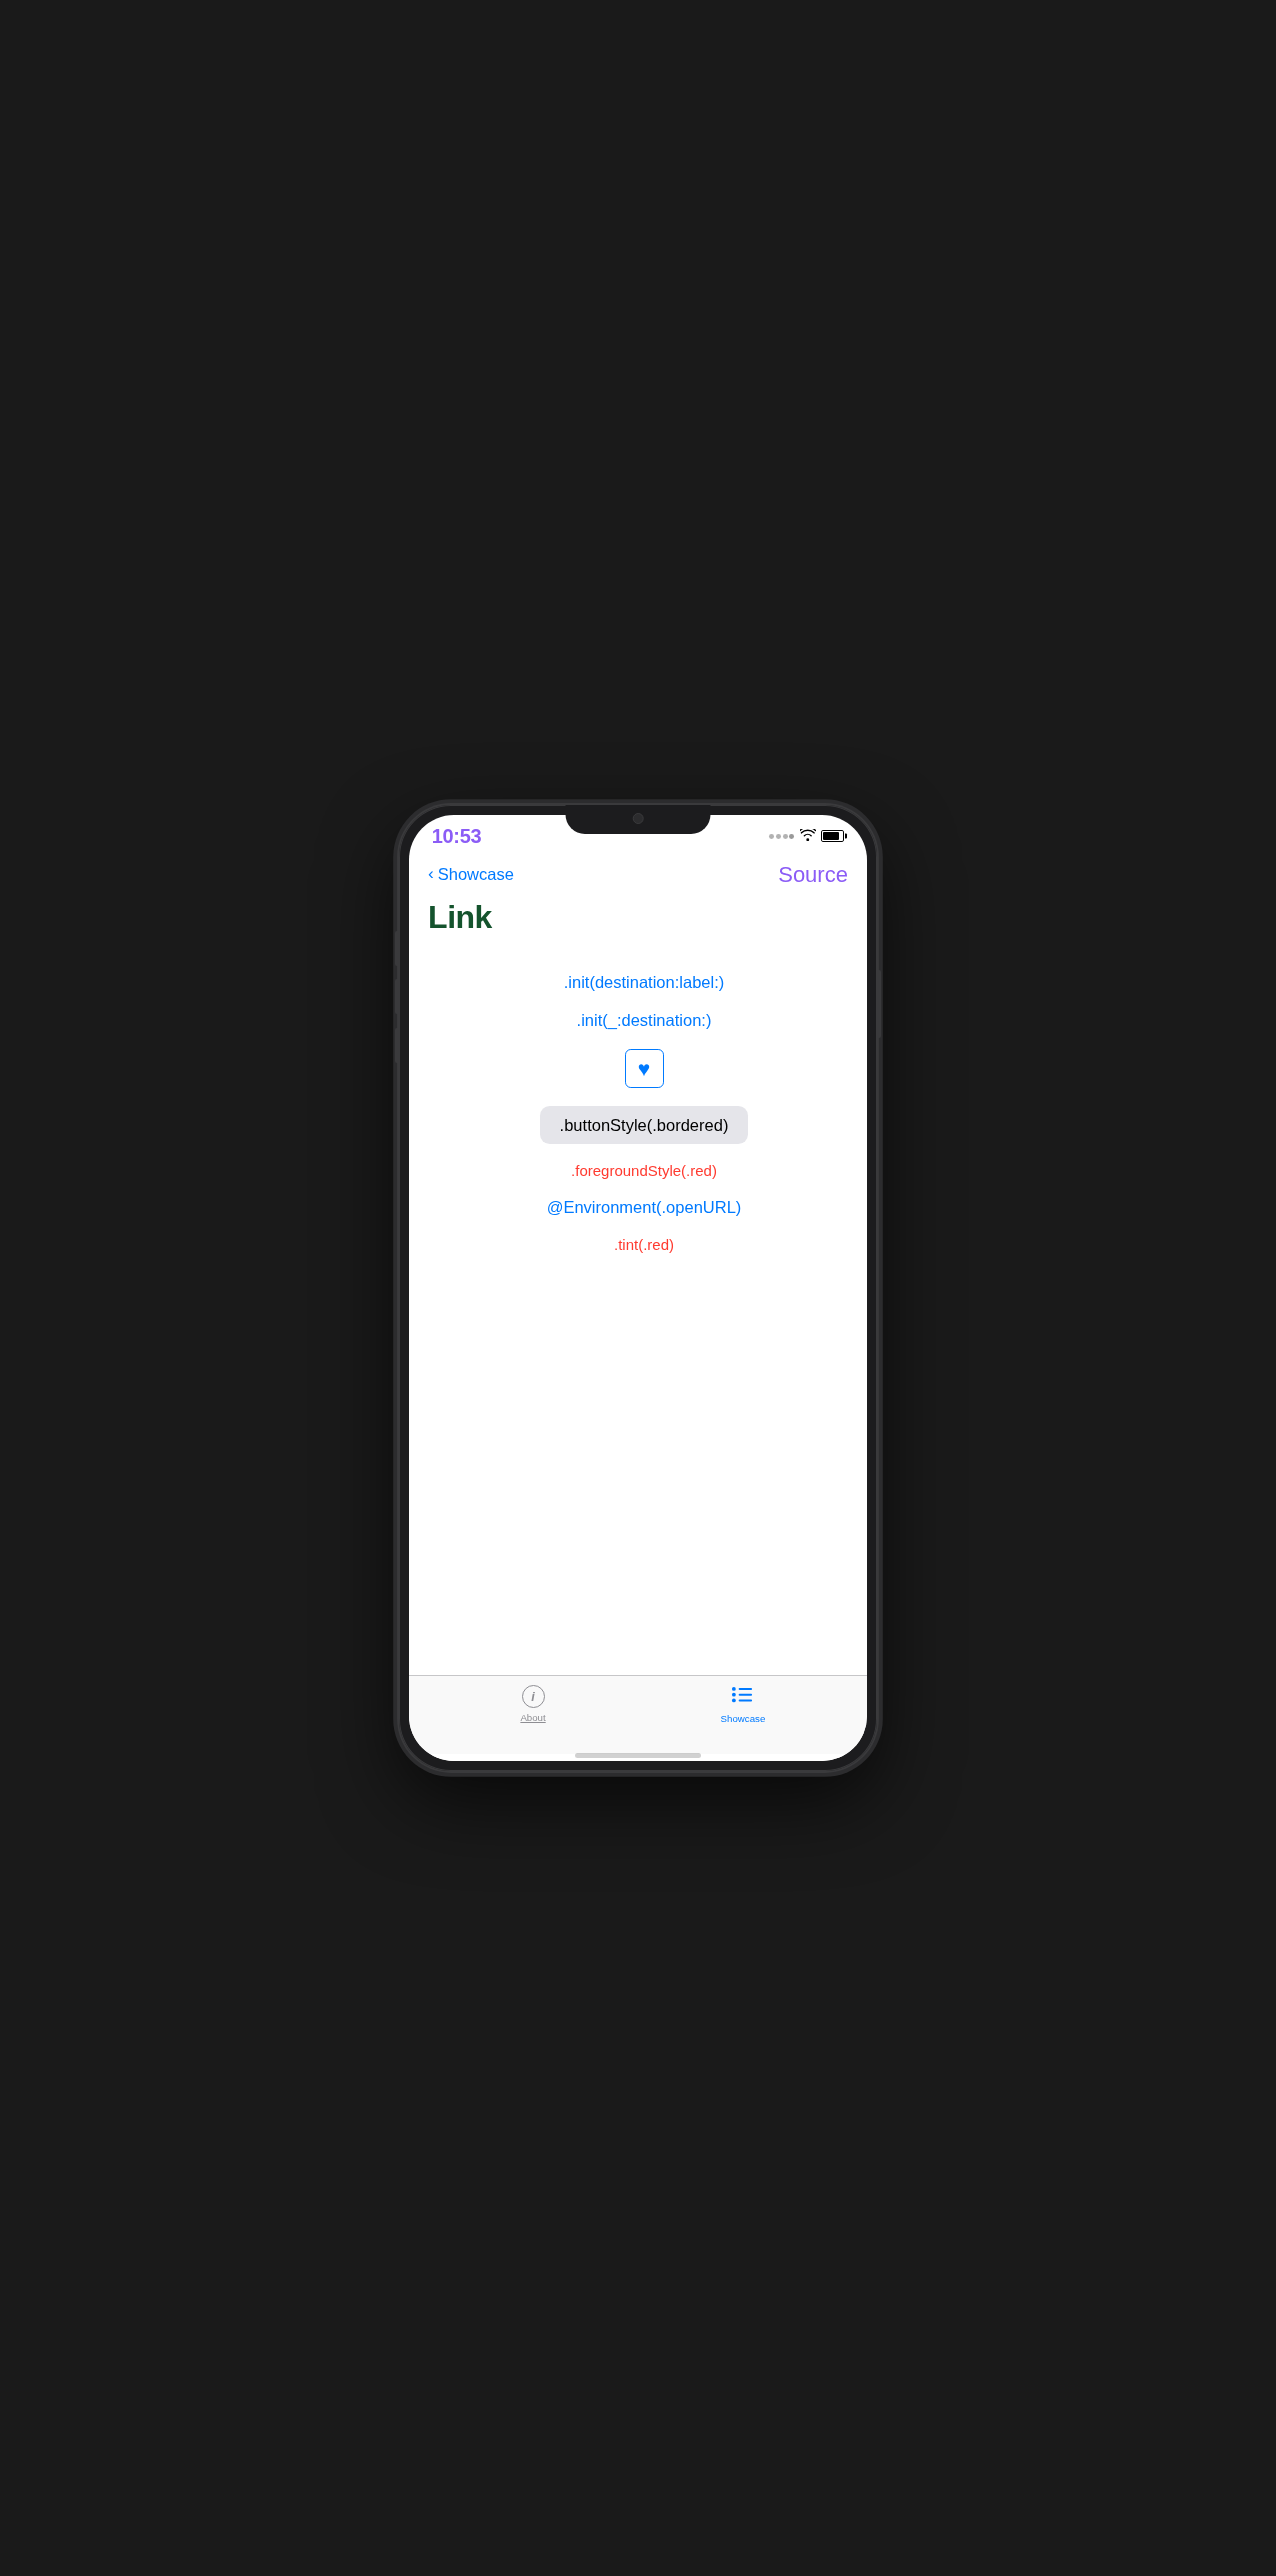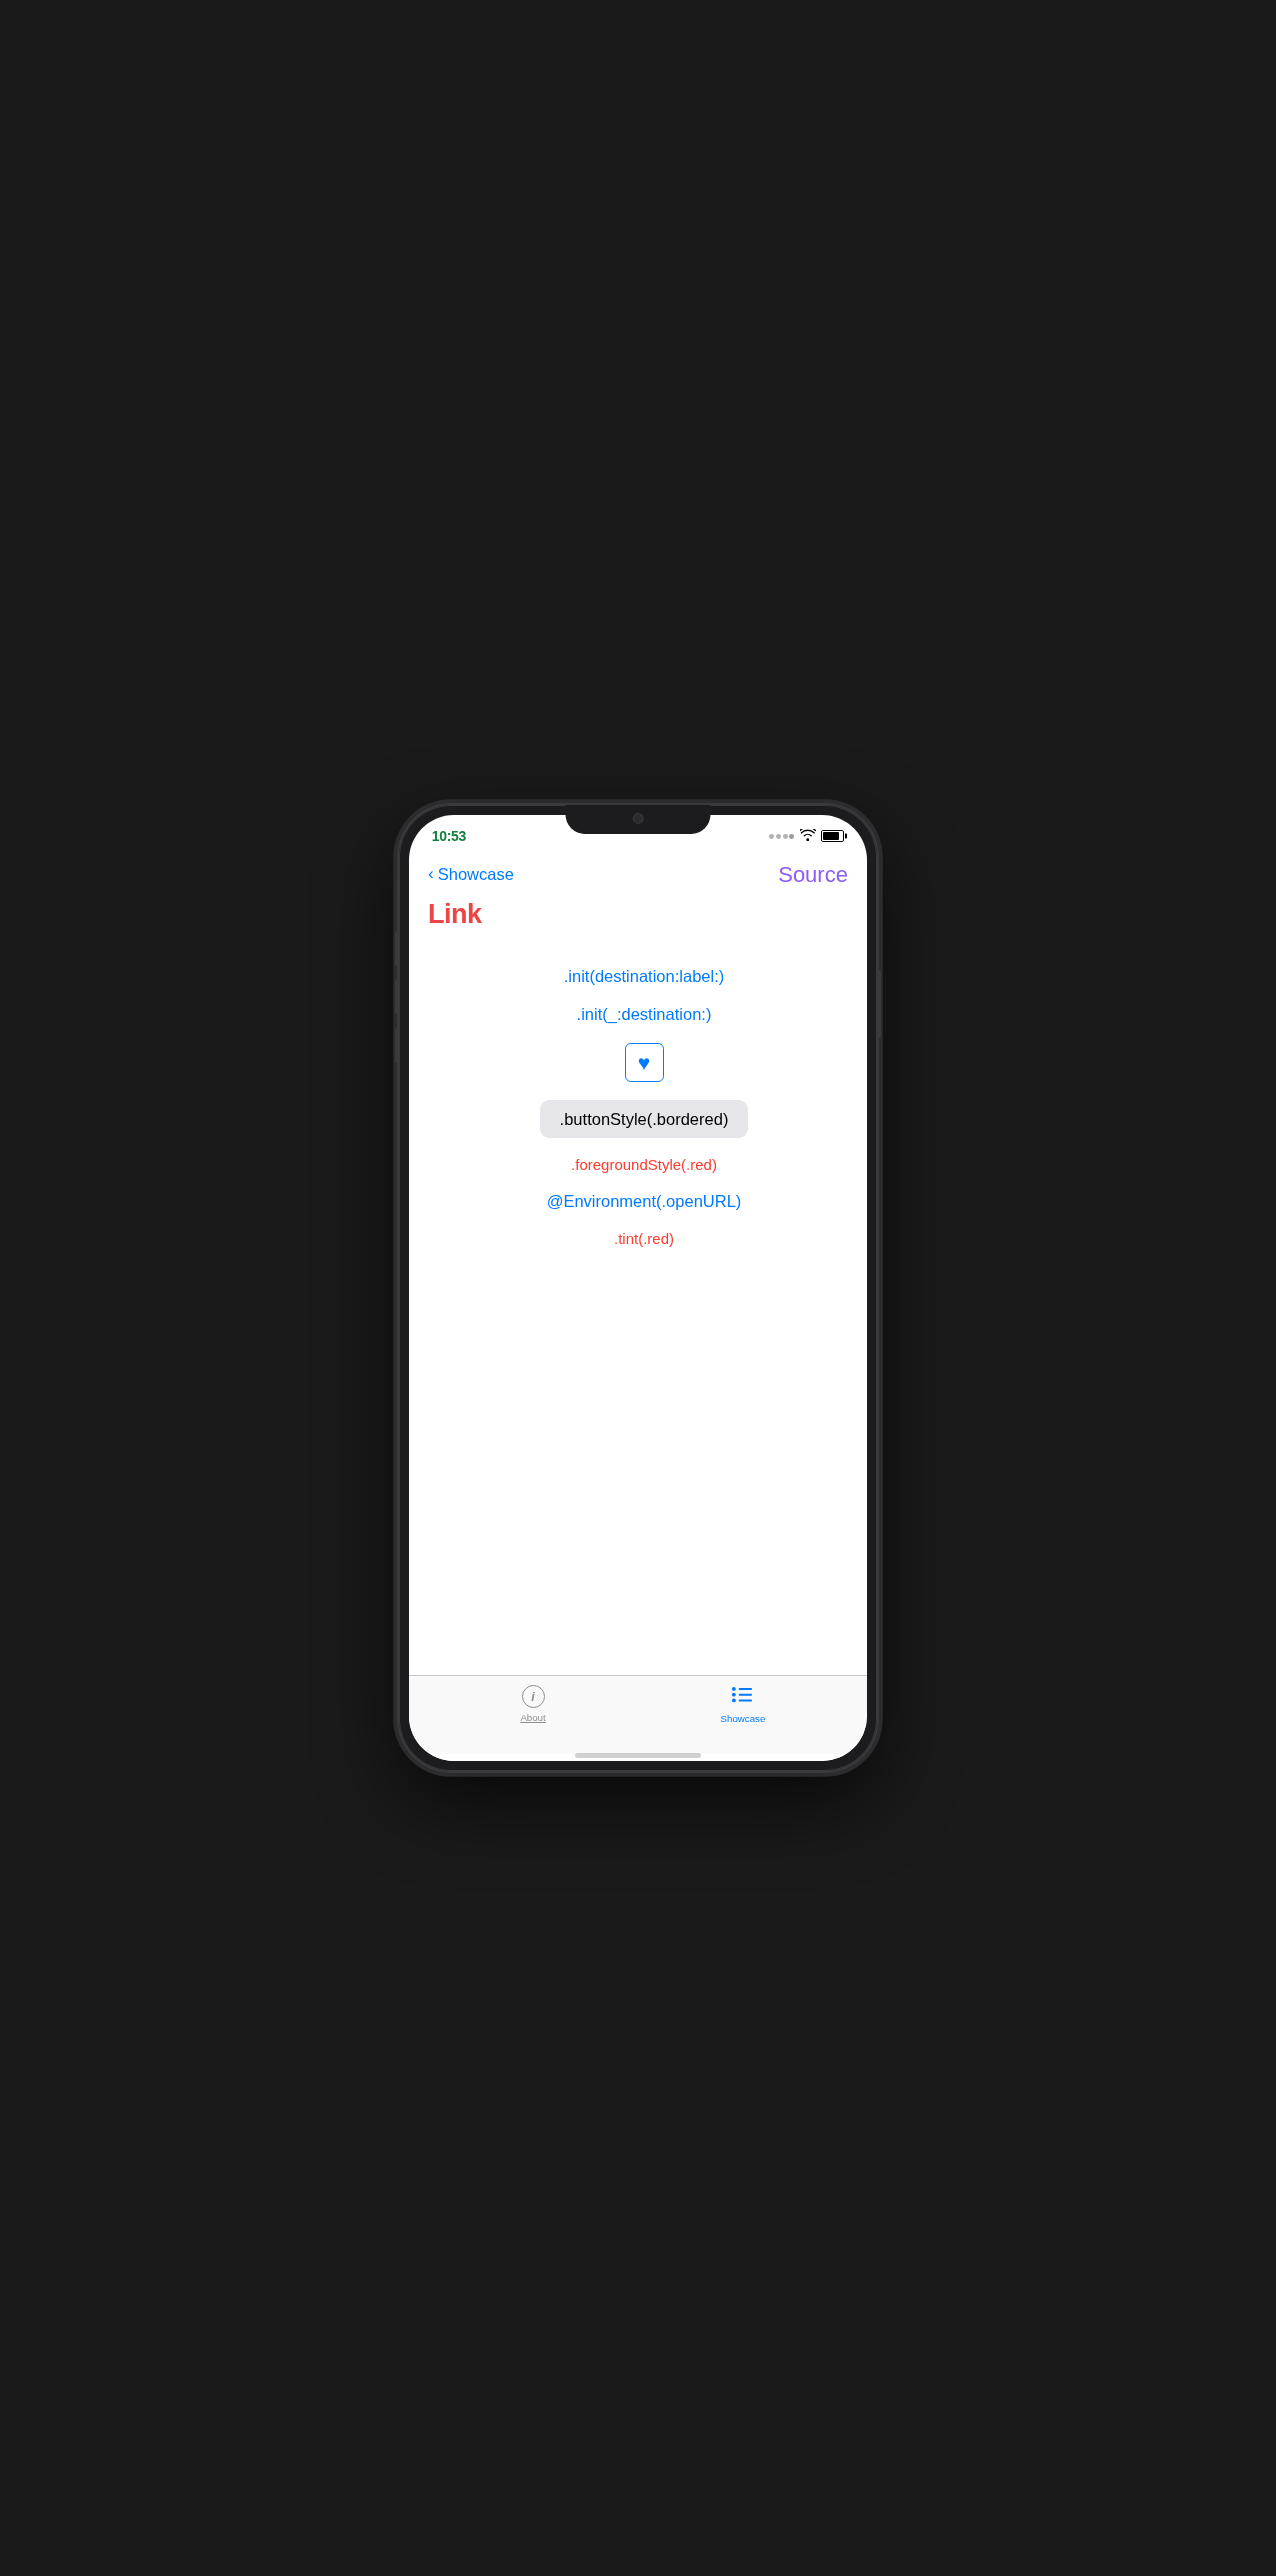--- a/index.html
+++ b/index.html
@@ -94,23 +94,23 @@
       display: flex;
       align-items: center;
       justify-content: space-between;
       padding: 0 23px;
       flex-shrink: 0;
       position: relative;
       z-index: 5;
     }
 
     .status-time {
-      font-size: 14px;
+      font-size: 20px;
       font-weight: 600;
-      color: #15803d;
+      color: #8b5cf6;
       letter-spacing: -0.3px;
     }
 
     .status-icons {
       display: flex;
       align-items: center;
       gap: 5.8px;
     }
 
     .signal-dots {
@@ -193,23 +193,23 @@
 
     .nav-action {
       color: #8b5cf6;
       font-size: 22px;
       cursor: pointer;
     }
 
     
     .page-title {
       padding: 3.9px 19.4px 19.4px;
-      font-size: 27px;
+      font-size: 32px;
       font-weight: 700;
-      color: #ef4444;
+      color: #14532d;
       letter-spacing: -0.5px;
       flex-shrink: 0;
     }
 
     
     .content-area {
       flex: 1;
       overflow-y: auto;
       padding: 9.7px 0;
       display: flex;

